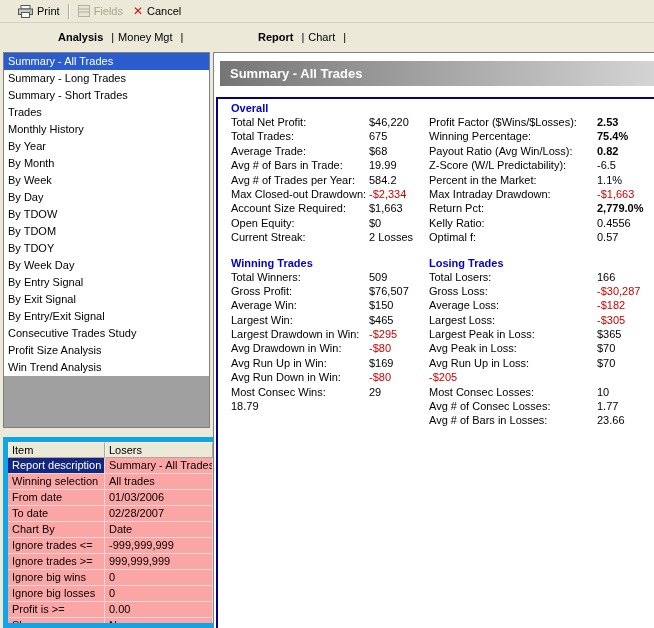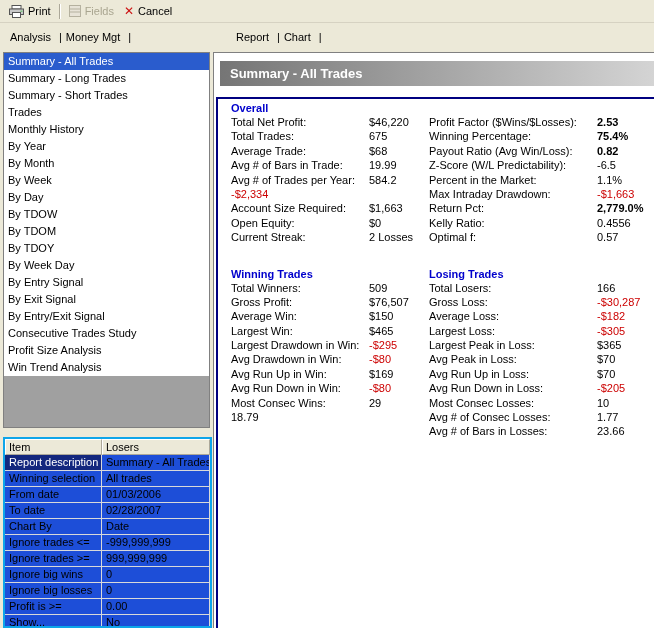--- a/index.html
+++ b/index.html
@@ -3,43 +3,43 @@
 <meta charset="utf-8">
 <style>
   html,body{margin:0;padding:0;}
   body{
     width:654px;height:628px;position:relative;overflow:hidden;
     background:#ece9d8;color:#000;
     font-family:"Liberation Sans","DejaVu Sans",sans-serif;font-size:11px;
   }
   
   .toolbar{position:absolute;left:0;top:0;right:0;height:22px;display:flex;align-items:center;
-    padding-left:4px;background:#ece9d8;border-bottom:1px solid #d6d2c2;}
+    padding-left:13px;background:#ece9d8;border-bottom:1px solid #d6d2c2;}
   .tb-btn{display:flex;align-items:center;gap:4px;padding:1px 5px;cursor:default;white-space:nowrap;}
   .tb-btn.disabled{color:#a9a590;}
   .tb-sep{width:1px;height:15px;background:#aca899;border-right:1px solid #fff;margin:0 3px;}
   .icon{display:inline-flex;align-items:center;justify-content:center;}
   .cancel-x{color:#cc1111;font-weight:bold;font-size:12px;}
   .cancel-x::before{content:"\2715";}
   
   .panel-tabs{position:absolute;top:31px;height:15px;white-space:nowrap;}
   .left-tabs{left:10px;}
-  .report-tabs{left:236px;text-align:center;}
+  .report-tabs{left:210px;text-align:center;}
   .ptab{cursor:default;}
-  .ptab.active{font-weight:normal;}
+  .ptab.active{font-weight:bold;margin-left:48px;}
   .ptab-wrap::after{content:"|";margin:0 4px 0 8px;color:#000;}
   
   .report-list{position:absolute;left:3px;top:52px;width:205px;height:374px;background:#fff;
     border:1px solid #808080;display:flex;flex-direction:column;overflow:hidden;}
   .list-item{height:17px;line-height:17px;padding-left:4px;white-space:nowrap;overflow:hidden;flex:0 0 17px;}
   .list-item.selected{background:#2a5ccd;color:#fff;}
   .list-filler{flex:1;background:#a0a0a0;}
   
-  .prop-grid{position:absolute;left:3px;top:437px;width:205px;bottom:0;background:#1d4ed8;
-    border:2px solid #0ea5e9;overflow:hidden;}
+  .prop-grid{position:absolute;left:3px;top:437px;width:205px;bottom:0;background:#fca5a5;
+    border:5px solid #0ea5e9;overflow:hidden;}
   .pg-header{display:flex;height:16px;background:#ece9d8;}
   .pg-h-cell{line-height:15px;padding-left:3px;box-sizing:border-box;
     border-top:1px solid #fff;border-left:1px solid #fff;
     border-right:1px solid #aca899;border-bottom:1px solid #aca899;}
   .pg-h-item{width:97px;}
   .pg-h-value{flex:1;}
   .pg-row{display:flex;height:16px;}
   .pg-cell{line-height:15px;padding-left:4px;box-sizing:border-box;
     border-right:1px solid #d9d9d9;border-bottom:1px solid #d9d9d9;
     white-space:nowrap;overflow:hidden;}
@@ -57,21 +57,21 @@
     padding:2px 0 0 13px;overflow:hidden;}
   .sec-heading{color:#0000cc;font-weight:bold;line-height:14px;height:14px;}
   .cols{display:flex;}
   .col.c1{width:198px;}
   .col.c2{flex:1;}
   .srow{display:flex;line-height:14.4px;height:14.4px;white-space:nowrap;}
   .c1 .slbl{width:138px;flex:0 0 138px;overflow:hidden;}
   .c2 .slbl{width:168px;flex:0 0 168px;overflow:hidden;}
   .sval.neg{color:#cc0000;}
   .sval.strong{font-weight:bold;}
-  .section2{margin-top:22px;}
+  .section2{margin-top:11px;}
 </style>
 </head>
 <body>
 
 <div class="toolbar">
   <div class="tb-btn">
     <span class="icon">
       <svg width="15" height="13" viewBox="0 0 15 13">
         <rect x="3" y="0.5" width="9" height="3.5" fill="#ffffff" stroke="#555555"></rect>
         <rect x="0.5" y="4" width="14" height="5.5" fill="#c9c9c9" stroke="#555555"></rect>
@@ -204,20 +204,21 @@
             </div>
             <div class="srow">
               <span class="slbl">Avg # of Bars in Trade:</span>
               <span class="sval">19.99</span>
             </div>
             <div class="srow">
               <span class="slbl">Avg # of Trades per Year:</span>
               <span class="sval">584.2</span>
             </div>
             <div class="srow">
+              <span class="slbl">Max Closed-out Drawdown:</span>
               <span class="sval neg">-$2,334</span>
             </div>
             <div class="srow">
               <span class="slbl">Account Size Required:</span>
               <span class="sval">$1,663</span>
             </div>
             <div class="srow">
               <span class="slbl">Open Equity:</span>
               <span class="sval">$0</span>
             </div>
@@ -334,21 +335,20 @@
           </div>
           <div class="srow">
             <span class="slbl">Avg Peak in Loss:</span>
             <span class="sval">$70</span>
           </div>
           <div class="srow">
             <span class="slbl">Avg Run Up in Loss:</span>
             <span class="sval">$70</span>
           </div>
           <div class="srow">
-            <span class="slbl">Avg Run Down in Loss:</span>
             <span class="sval neg">-$205</span>
           </div>
           <div class="srow">
             <span class="slbl">Most Consec Losses:</span>
             <span class="sval">10</span>
           </div>
           <div class="srow">
             <span class="slbl">Avg # of Consec Losses:</span>
             <span class="sval">1.77</span>
           </div>

